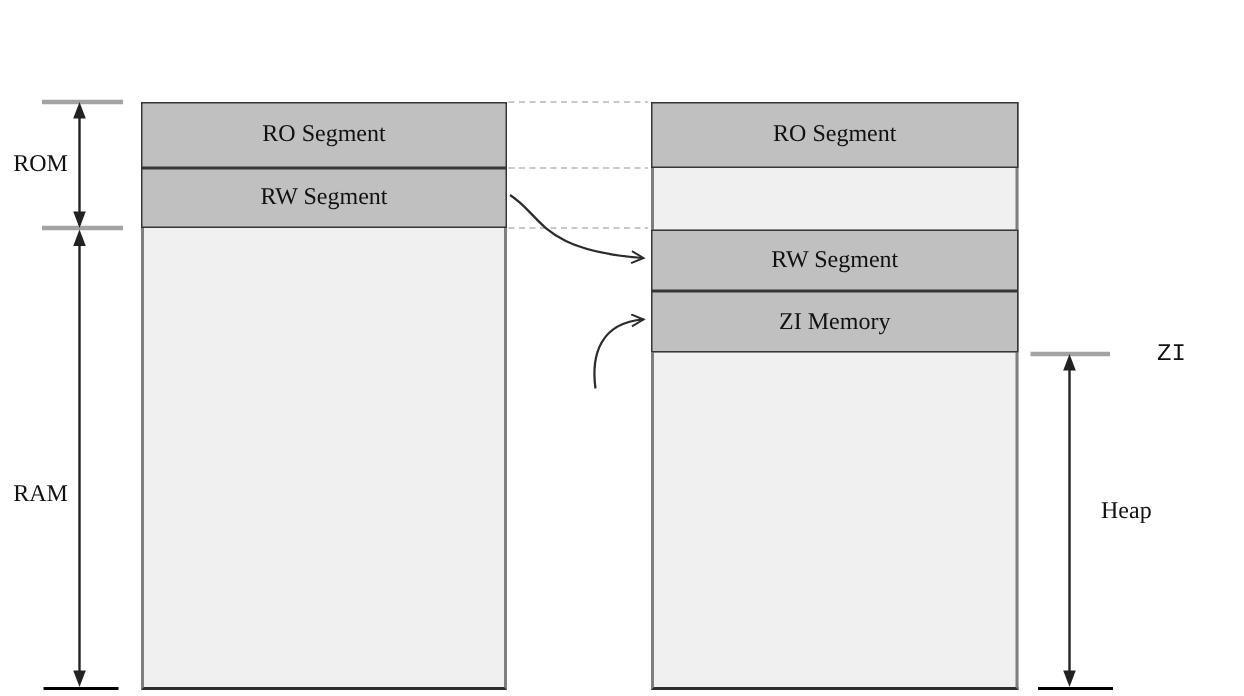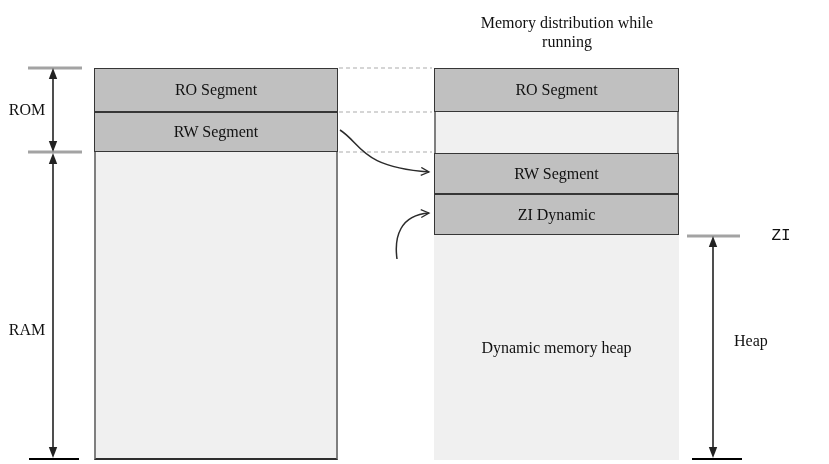--- a/index.html
+++ b/index.html
@@ -67,43 +67,39 @@
   .tick-black{stroke:#000000;stroke-width:2;}
   .meas-line{stroke:var(--arrow-black);stroke-width:1.6;}
   .meas-head{fill:var(--arrow-black);}
   .curve{stroke:#2b2b2b;stroke-width:1.5;fill:none;}
 </style>
 </head>
 <body>
 
 <div class="canvas">
 
-  <div class="title right-title">Memory distribution while running</div>
 
   <div class="column left-col">
     <div class="seg dark seg-ro">
       <span>RO Segment</span>
     </div>
     <div class="seg dark seg-rw-left">
       <span>RW Segment</span>
     </div>
   </div>
 
   <div class="column right-col">
     <div class="seg dark seg-ro">
       <span>RO Segment</span>
     </div>
     <div class="seg dark seg-rw-right">
       <span>RW Segment</span>
     </div>
     <div class="seg dark seg-zi">
-      <span>ZI Dynamic</span>
-    </div>
-    <div class="seg seg-heap">
-      <span>Dynamic memory heap</span>
+      <span>ZI Memory</span>
     </div>
   </div>
 
   <div class="side-label rom-label">ROM</div>
   <div class="side-label ram-label">RAM</div>
   <div class="side-label heap-label">Heap</div>
   <div class="side-label zi-end-label">
     <div>ZI</div>
   </div>
 

